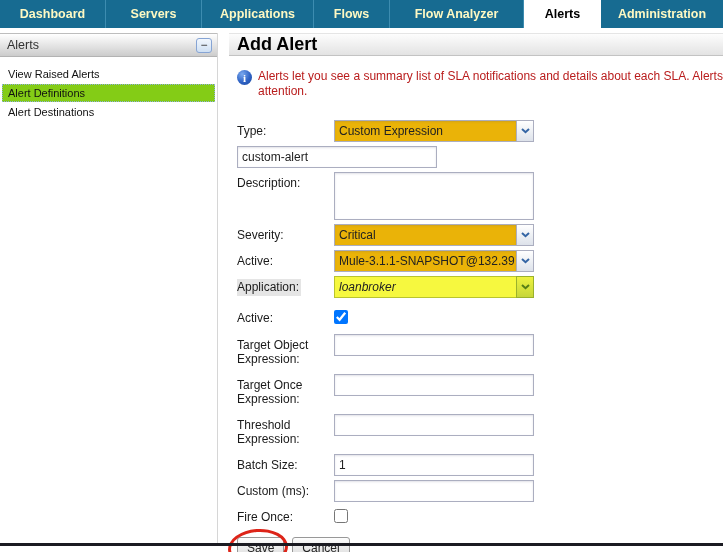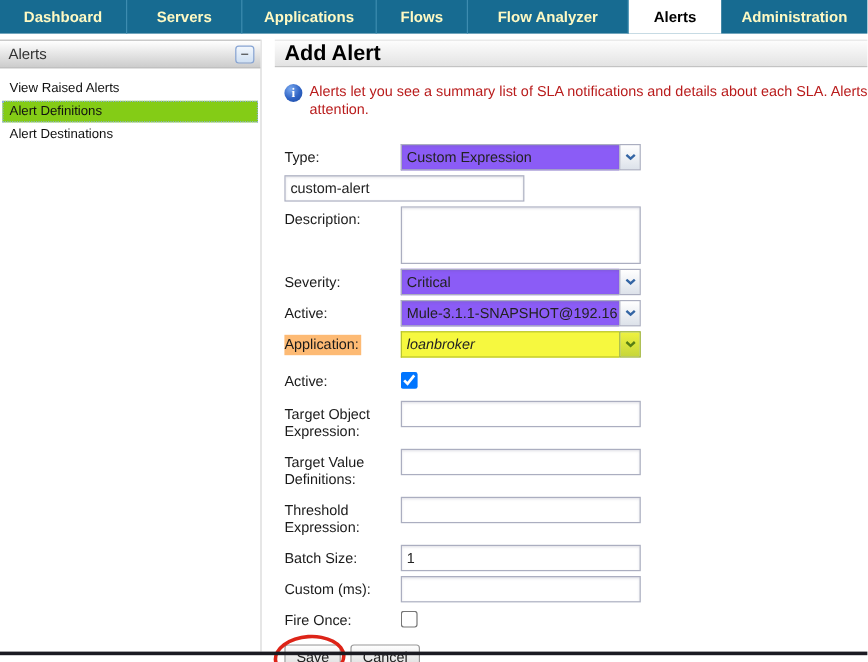--- a/index.html
+++ b/index.html
@@ -51,34 +51,34 @@
     color:#fff; font-family:"Liberation Serif", serif; font-weight:bold; font-size:11px;
     display:flex; align-items:center; justify-content:center; margin-top:1px;
   }
   .info-text { line-height:15px; white-space:pre-line; color:#b91c1c; }
   
   .form { padding:21px 0 0 8px; }
   .row { display:flex; align-items:flex-start; margin-bottom:4px; }
   .row.tall { margin-bottom:8px; }
   .row.gap-lg { margin-bottom:9px; }
   .label { flex:0 0 97px; width:97px; padding-top:4px; line-height:14px; color:#1a1a1a; }
-  .label .hl { background:#fdba74; padding:1px 2px 2px 0; }
+  .label .hl { background:#e5e5e5; padding:1px 2px 2px 0; }
   input.txt {
     width:200px; height:22px; border:1px solid #abaec0; padding:2px 4px;
     font-family:"Liberation Sans", sans-serif; font-size:12px; color:#222;
     box-shadow: inset 0 1px 2px rgba(90,90,120,.18); background:#fff; outline:none;
   }
   textarea.txt {
     width:200px; height:48px; border:1px solid #abaec0; padding:2px 4px; resize:none;
     font-family:"Liberation Sans", sans-serif; font-size:12px;
     box-shadow: inset 0 1px 2px rgba(90,90,120,.18); outline:none;
   }
   .combo { display:flex; cursor:pointer; }
   .combo-text {
-    width:182px; height:22px; border:1px solid #abaec0; border-right:none; background:#8b5cf6;
+    width:182px; height:22px; border:1px solid #abaec0; border-right:none; background:#eab308;
     padding:3px 4px 0; font-size:12px; color:#222; overflow:hidden; white-space:nowrap;
     box-shadow: inset 0 1px 2px rgba(90,90,120,.18);
   }
   .trigger {
     width:18px; height:22px; border:1px solid #abaec0; background:linear-gradient(#ffffff,#dde2ea);
     display:flex; align-items:center; justify-content:center;
   }
   .combo.hl .combo-text { background:#f6f83f; border-color:#b9c42e; box-shadow:none;font-style:italic; }
   .combo.hl .trigger { background:linear-gradient(#eef23f,#c6d63a); border-color:#9ab12c; }
   input.cb { margin:3px 0 0 0; width:14px; height:14px; }
@@ -161,21 +161,21 @@
           <svg width="9" height="6" viewBox="0 0 9 6">
               <path d="M1 1 L4.5 4.2 L8 1" fill="none" stroke="#3465a4" stroke-width="2"></path>
             </svg>
         </div>
       </div>
     </div>
 
     <div class="row">
       <div class="label">Active:</div>
       <div class="combo">
-        <div class="combo-text">Mule-3.1.1-SNAPSHOT@192.16</div>
+        <div class="combo-text">Mule-3.1.1-SNAPSHOT@132.39</div>
         <div class="trigger">
           <svg width="9" height="6" viewBox="0 0 9 6">
               <path d="M1 1 L4.5 4.2 L8 1" fill="none" stroke="#3465a4" stroke-width="2"></path>
             </svg>
         </div>
       </div>
     </div>
 
     <div class="row gap-lg">
       <div class="label"><span class="hl">Application:</span></div>
@@ -193,21 +193,21 @@
       <div class="label">Active:</div>
       <input class="cb" type="checkbox" checked="" style="">
     </div>
 
     <div class="row tall">
       <div class="label">Target Object Expression:</div>
       <input class="txt" type="text" value="" style="">
     </div>
 
     <div class="row tall">
-      <div class="label">Target Value Definitions:</div>
+      <div class="label">Target Once Expression:</div>
       <input class="txt" type="text" value="" style="">
     </div>
 
     <div class="row tall">
       <div class="label">Threshold Expression:</div>
       <input class="txt" type="text" value="" style="">
     </div>
 
     <div class="row">
       <div class="label">Batch Size:</div>

